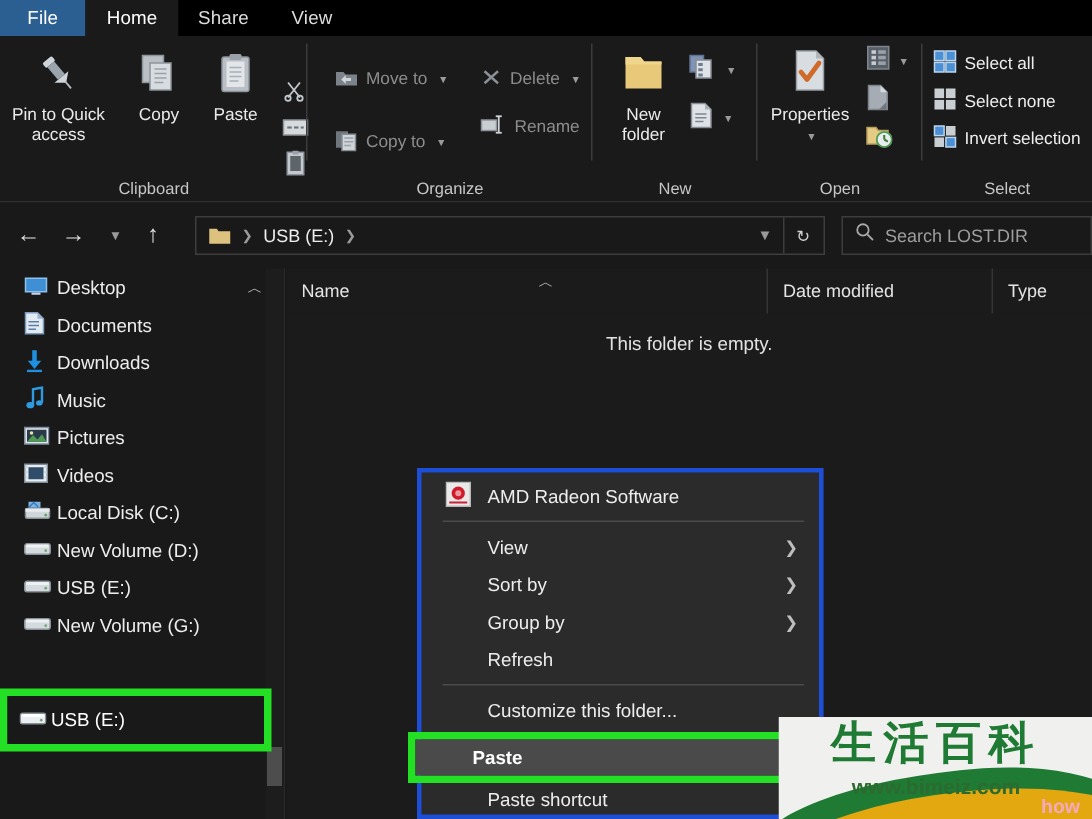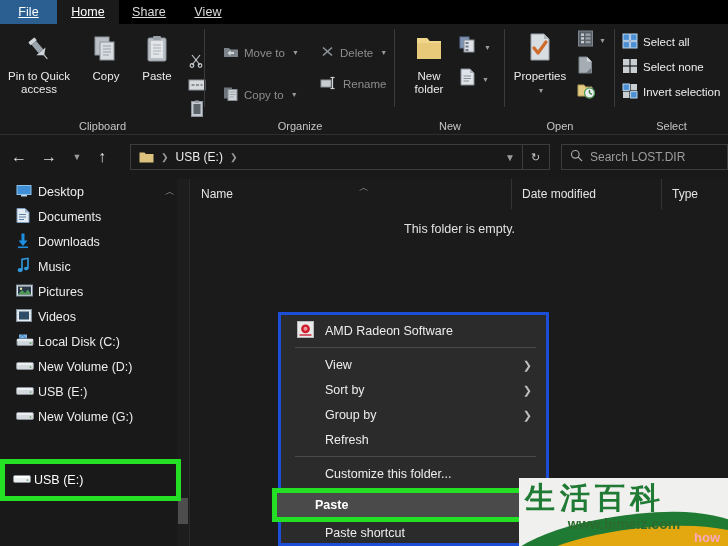--- a/index.html
+++ b/index.html
@@ -17,21 +17,21 @@
   }
 
   
   .tabstrip {
     position: absolute; top: 0; left: 0; width: 728px; height: 24px;
     background: #000000;
     display: flex; align-items: stretch;
   }
   .tab {
     display: flex; align-items: center; justify-content: center;
-    font-size: 12.5px; color: #ffffff; letter-spacing: .1px; text-decoration: underline;
+    font-size: 12.5px; color: #ffffff; letter-spacing: .1px;
   }
   .tab-file { width: 57px; background: #2b5f92; color:#ffffff; }
   .tab-home { width: 62px; background: #1a1a1a; }
   .tab-share { width: 60px; background: #000000; color:#dcdcdc; }
   .tab-view { width: 58px; background: #000000; color:#dcdcdc; }
 
   
   .ribbon {
     position: absolute; top: 24px; left: 0; width: 728px; height: 111px;
     background: #1a1a1a;
@@ -196,22 +196,22 @@
     background: #1f7a34; border-radius: 60% 40% 0 0 / 100% 90% 0 0;
     transform: rotate(-4deg);
   }
   .wm-band-y {
     position: absolute; left: -10px; bottom: -26px; width: 260px; height: 44px;
     background: #e3a810; border-radius: 55% 45% 0 0 / 100% 90% 0 0;
     transform: rotate(-5deg);
   }
   .wm-cn {
     position: absolute; top: 3px; left: 6px; width: 198px;
-    font-size: 30px; color: #1f7a34;
-    font-family: Liberation Serif, serif; letter-spacing: 5px;
+    text-align: center; font-size: 30px; color: #1f7a34;
+    font-family: Liberation Mono, monospace; letter-spacing: 5px;
     line-height: 34px; font-weight: bold;
   }
   .wm-url {
     position: absolute; top: 38px; left: 6px; width: 198px;
     text-align: center; font-size: 14px; color: #2c6b2f; font-weight: bold;
   }
   .wm-how {
     position: absolute; bottom: 1px; right: 8px;
     font-size: 13px; color: #f9a8d4; font-weight: bold; opacity:.9;
   }

